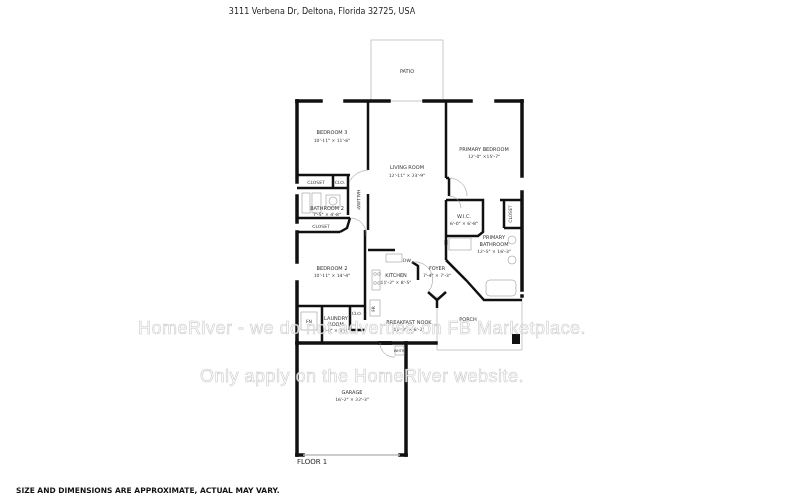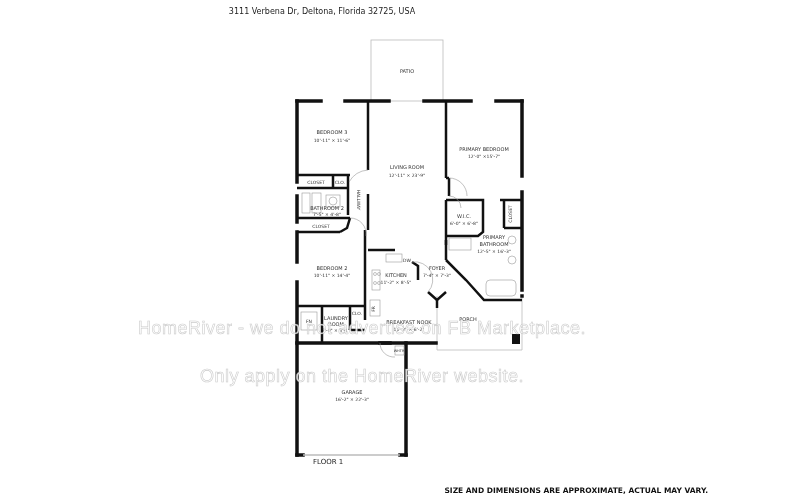--- a/index.html
+++ b/index.html
@@ -1,20 +1,20 @@
 <!DOCTYPE html>
 <html><head>
 <meta charset="utf-8">
 <style>
   html, body { margin:0; padding:0; background:#ffffff; }
   body { width:800px; height:499px; position:relative; overflow:hidden; font-family:"DejaVu Sans", sans-serif; }
   .address { position:absolute; top:7px; left:0; width:644px; text-align:center; font-size:8px; color:#222; }
   .plan { position:absolute; left:0; top:0; width:800px; height:499px; }
-  .floor-label { position:absolute; left:313px; top:458px; font-size:7px; color:#222; }
-  .disclaimer { position:absolute; top:486px; left:0; width:708px; text-align:right; font-size:7.5px; font-weight:bold; color:#111; }
+  .floor-label { position:absolute; left:297px; top:458px; font-size:7px; color:#222; }
+  .disclaimer { position:absolute; top:486px; left:16px; width:708px; text-align:left; font-size:7.5px; font-weight:bold; color:#111; }
   .watermark { position:absolute; left:0; width:724px; text-align:center; font-family:"Liberation Sans", sans-serif; font-size:18px; color:rgba(255,255,255,0.85); -webkit-text-stroke:0.6px rgba(160,160,160,0.55); letter-spacing:0.5px; }
   .wm1 { top:318px; }
   .wm2 { top:366px; }
   svg text { font-family:"DejaVu Sans", sans-serif; fill:#333; }
 </style>
 </head>
 <body>
 
 <div class="address">3111 Verbena Dr, Deltona, Florida 32725, USA</div>
 

